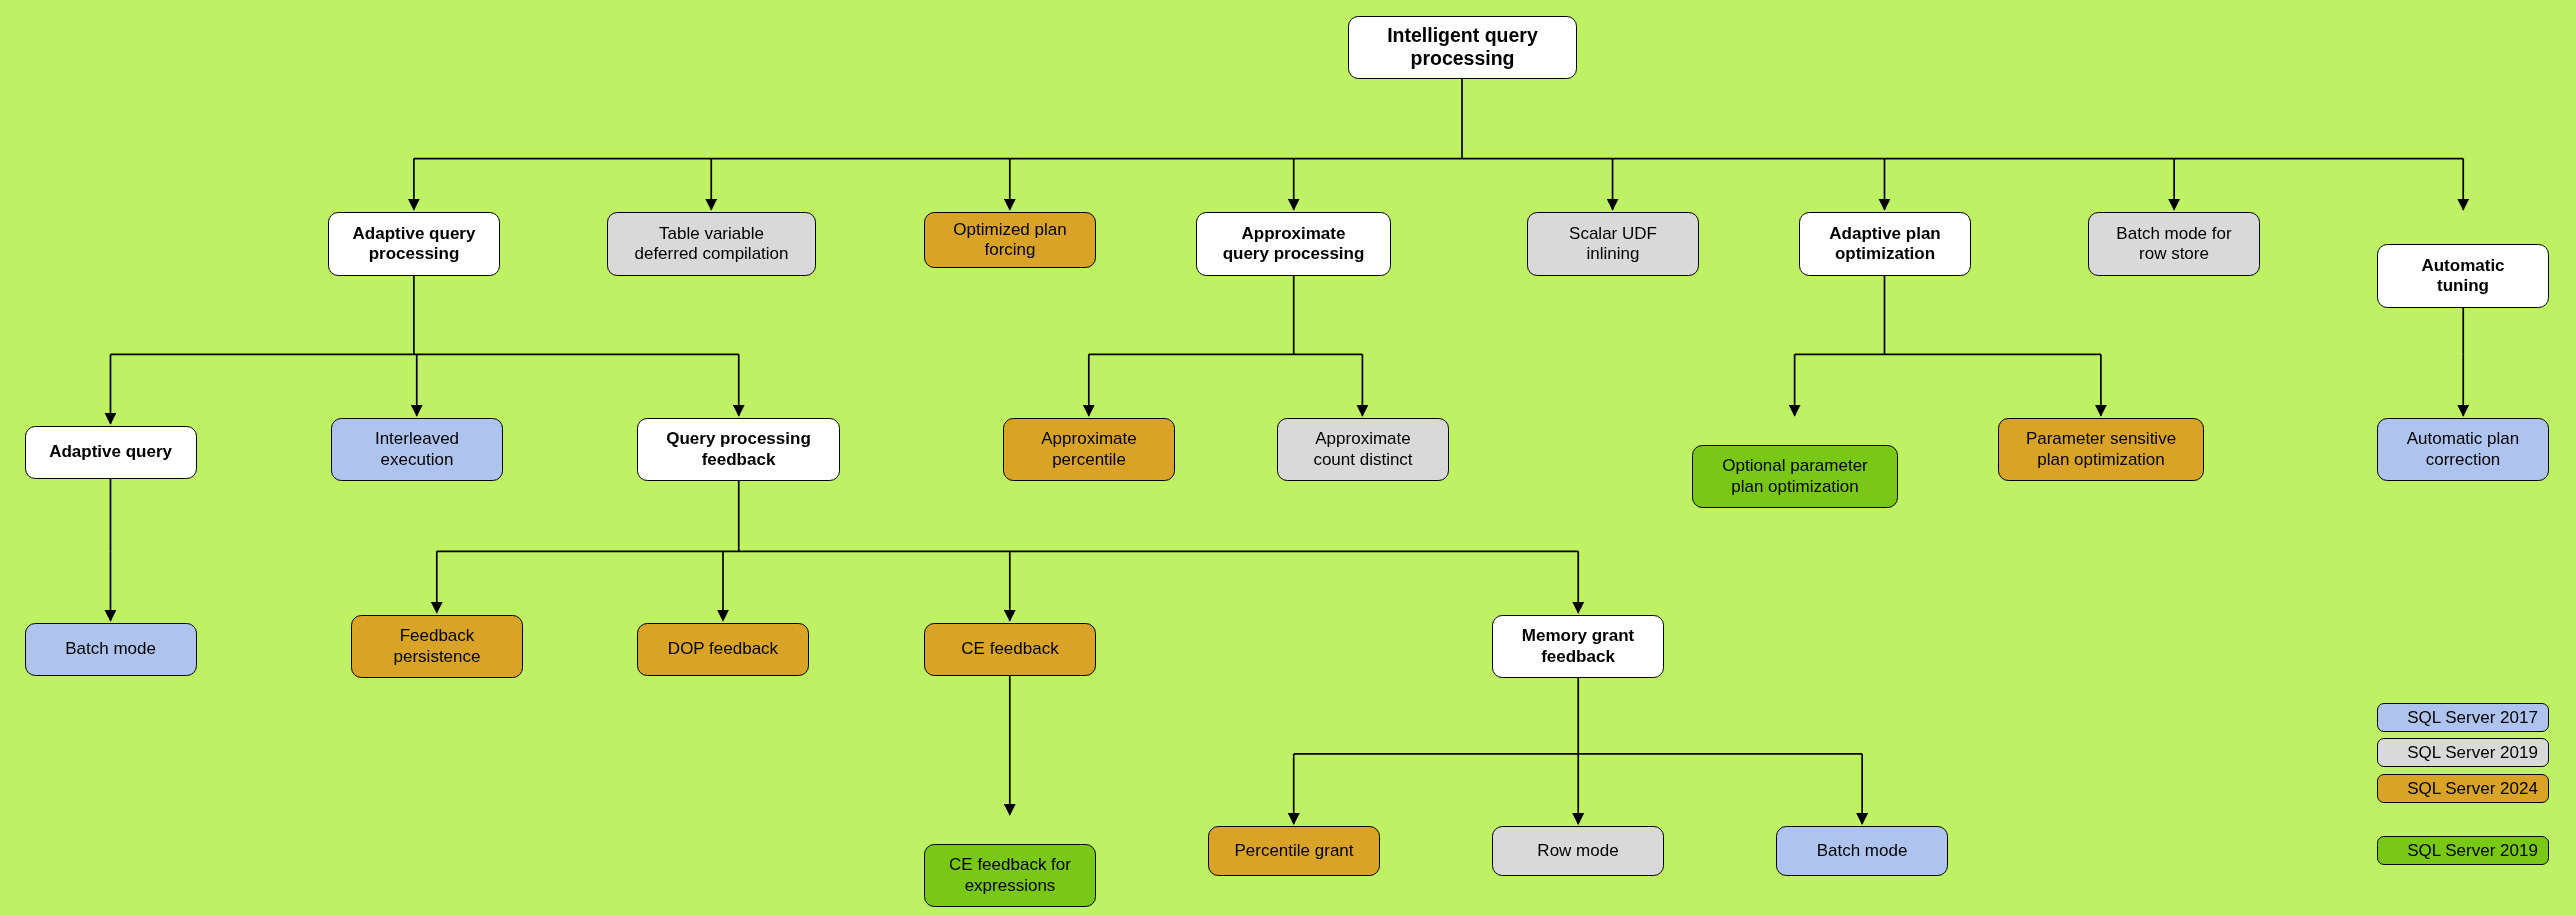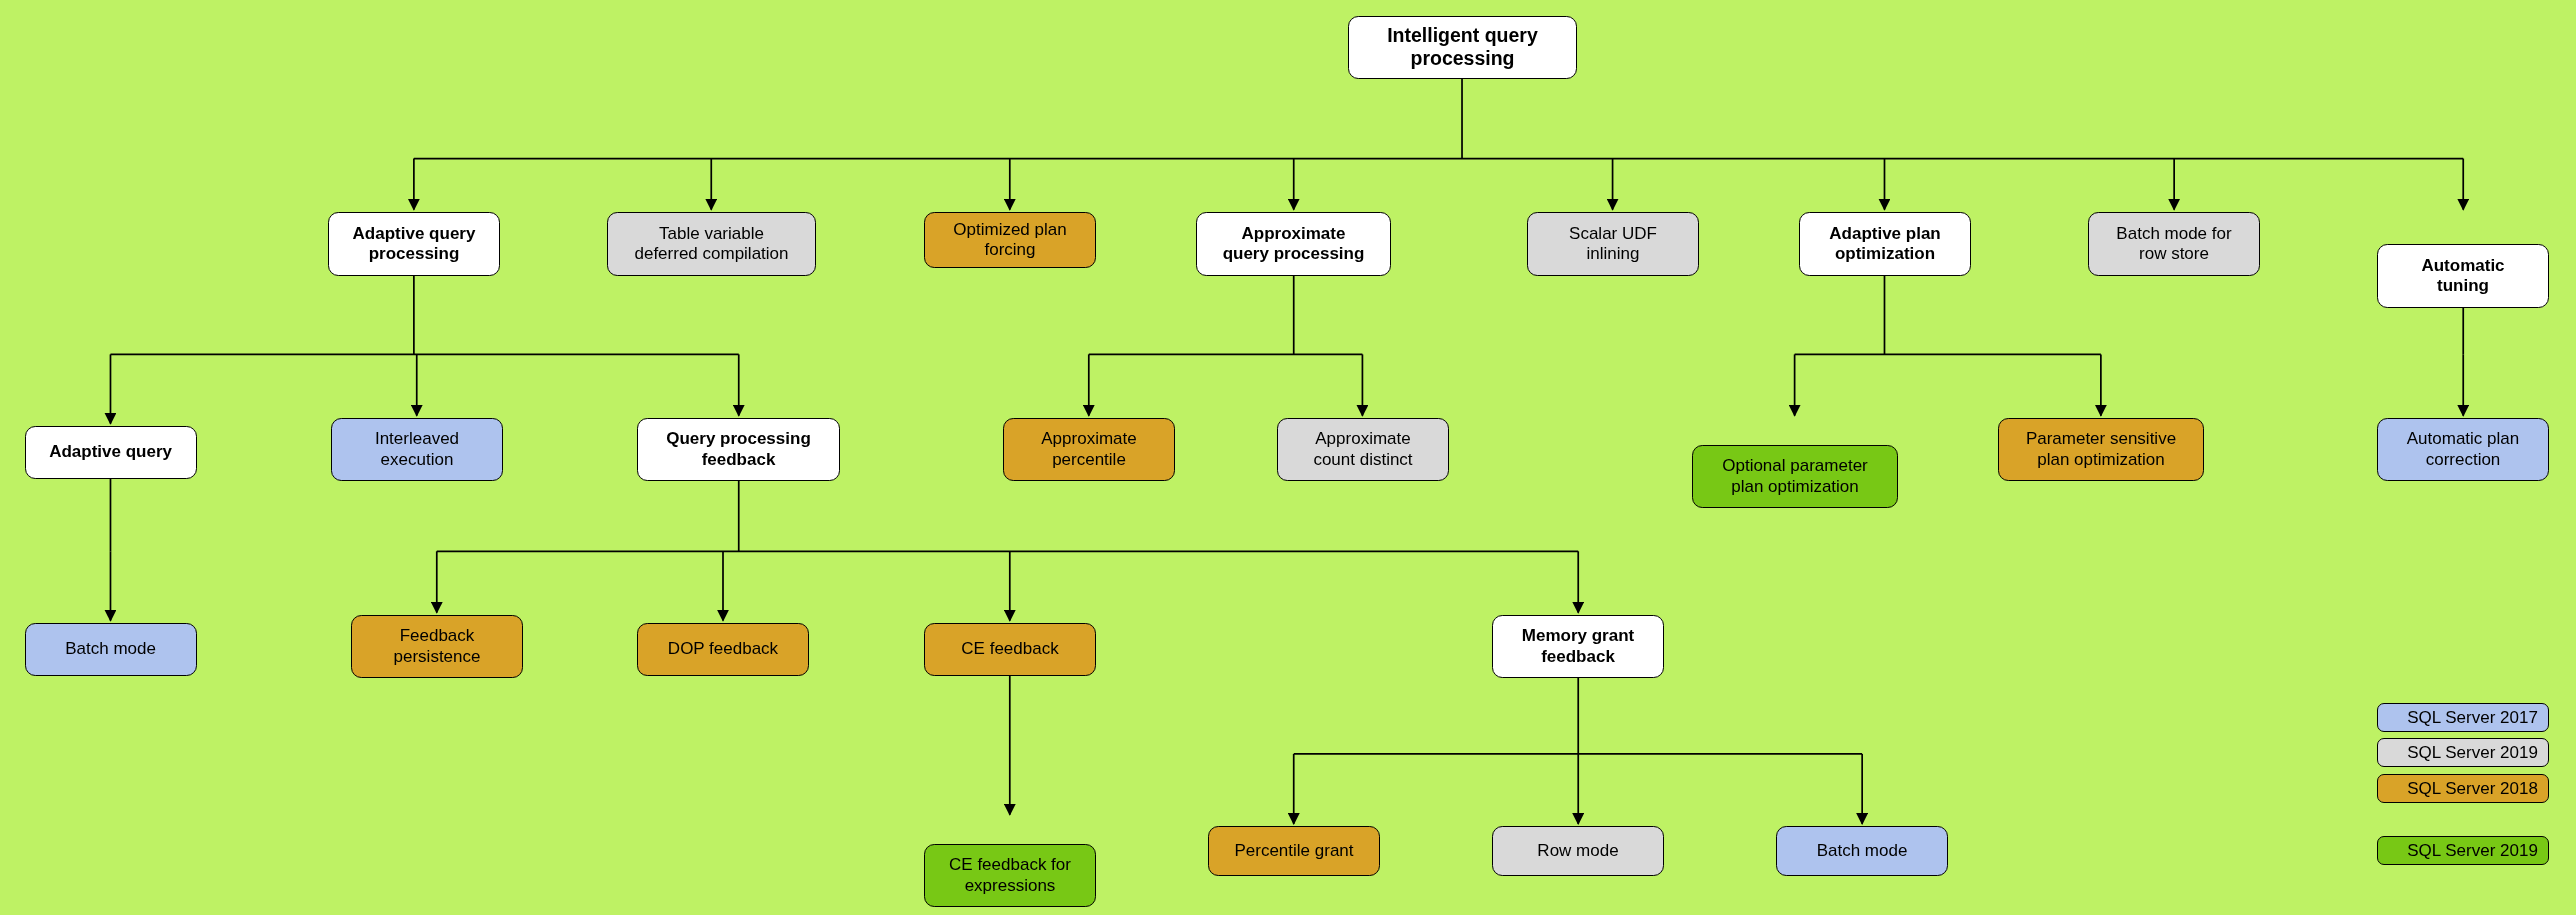--- a/index.html
+++ b/index.html
@@ -192,20 +192,20 @@
       </div>
     </div>
   <div id="legend">
       <div class="legend-item fill-blue" style="left: 2377px; top: 703px; width: 172px; height: 29px;">
         <span>SQL Server 2017</span>
       </div>
       <div class="legend-item fill-gray" style="left: 2377px; top: 738px; width: 172px; height: 29px;">
         <span>SQL Server 2019</span>
       </div>
       <div class="legend-item fill-orange" style="left: 2377px; top: 774px; width: 172px; height: 29px;">
-        <span>SQL Server 2018</span>
+        <span>SQL Server 2024</span>
       </div>
       <div class="legend-item fill-green" style="left: 2377px; top: 809px; width: 172px; height: 29px;">
         <span>SQL Server 2019</span>
       </div>
     </div>
 </div>
 
 
 </body></html>

